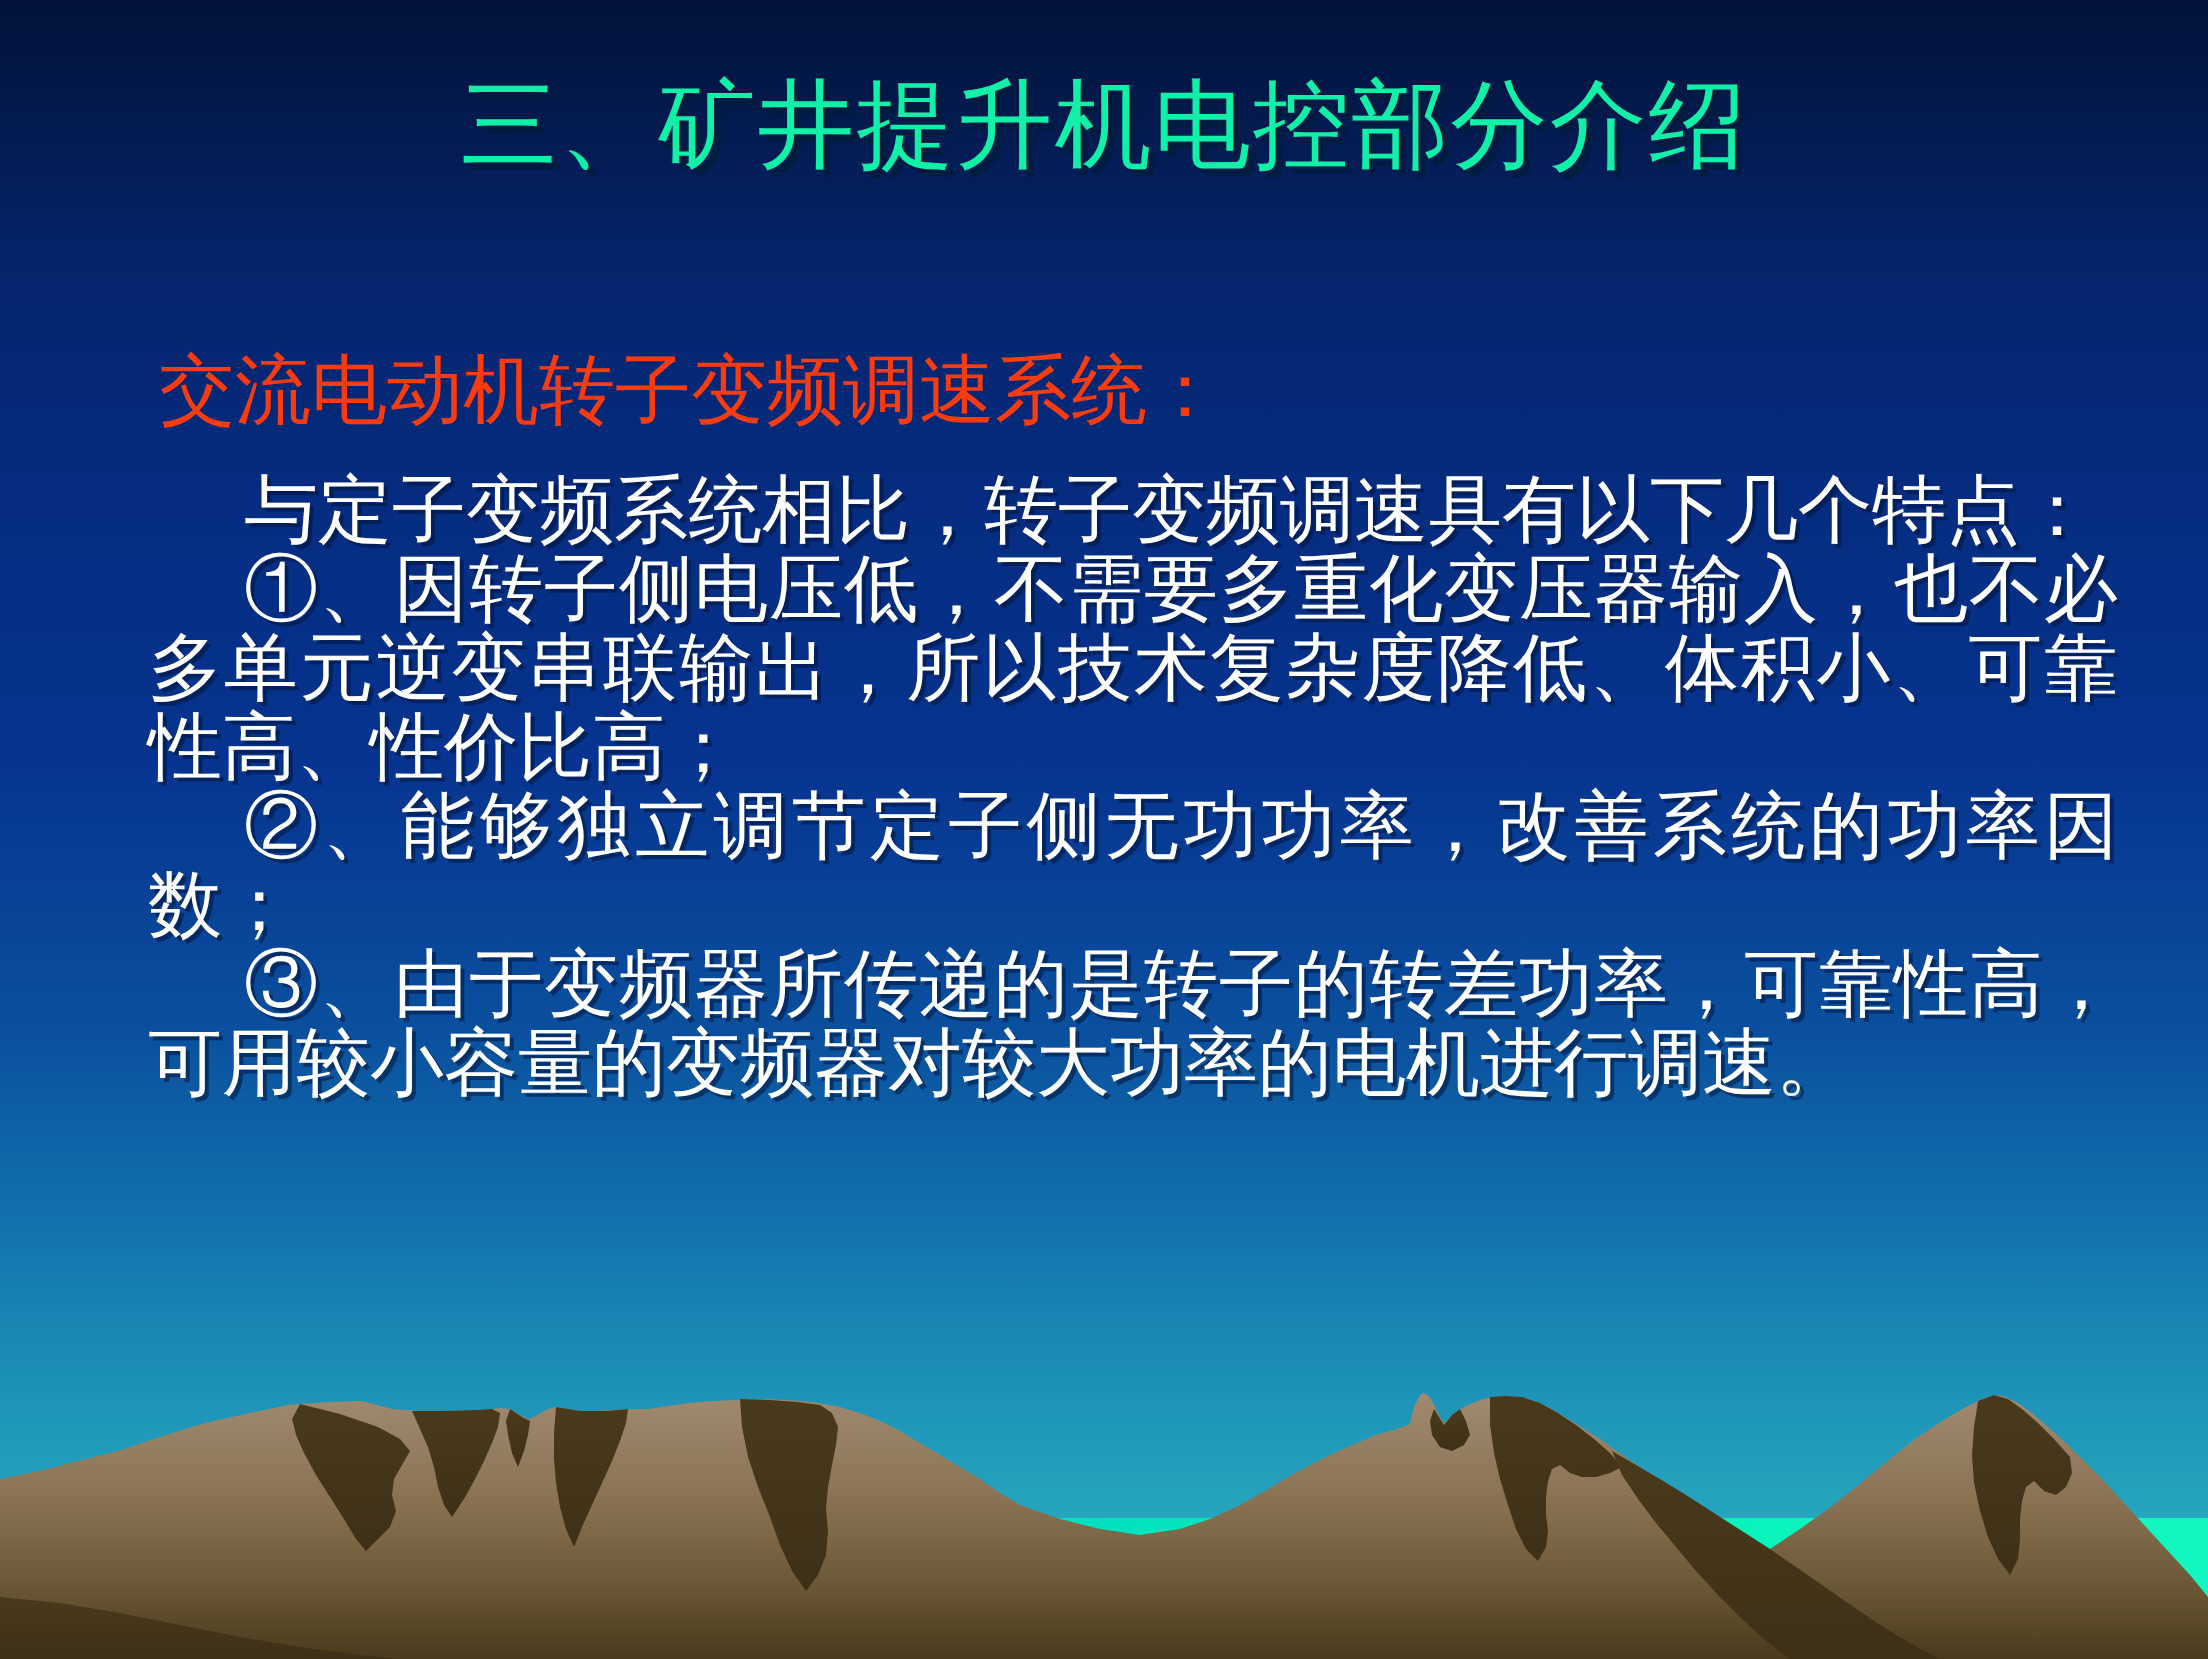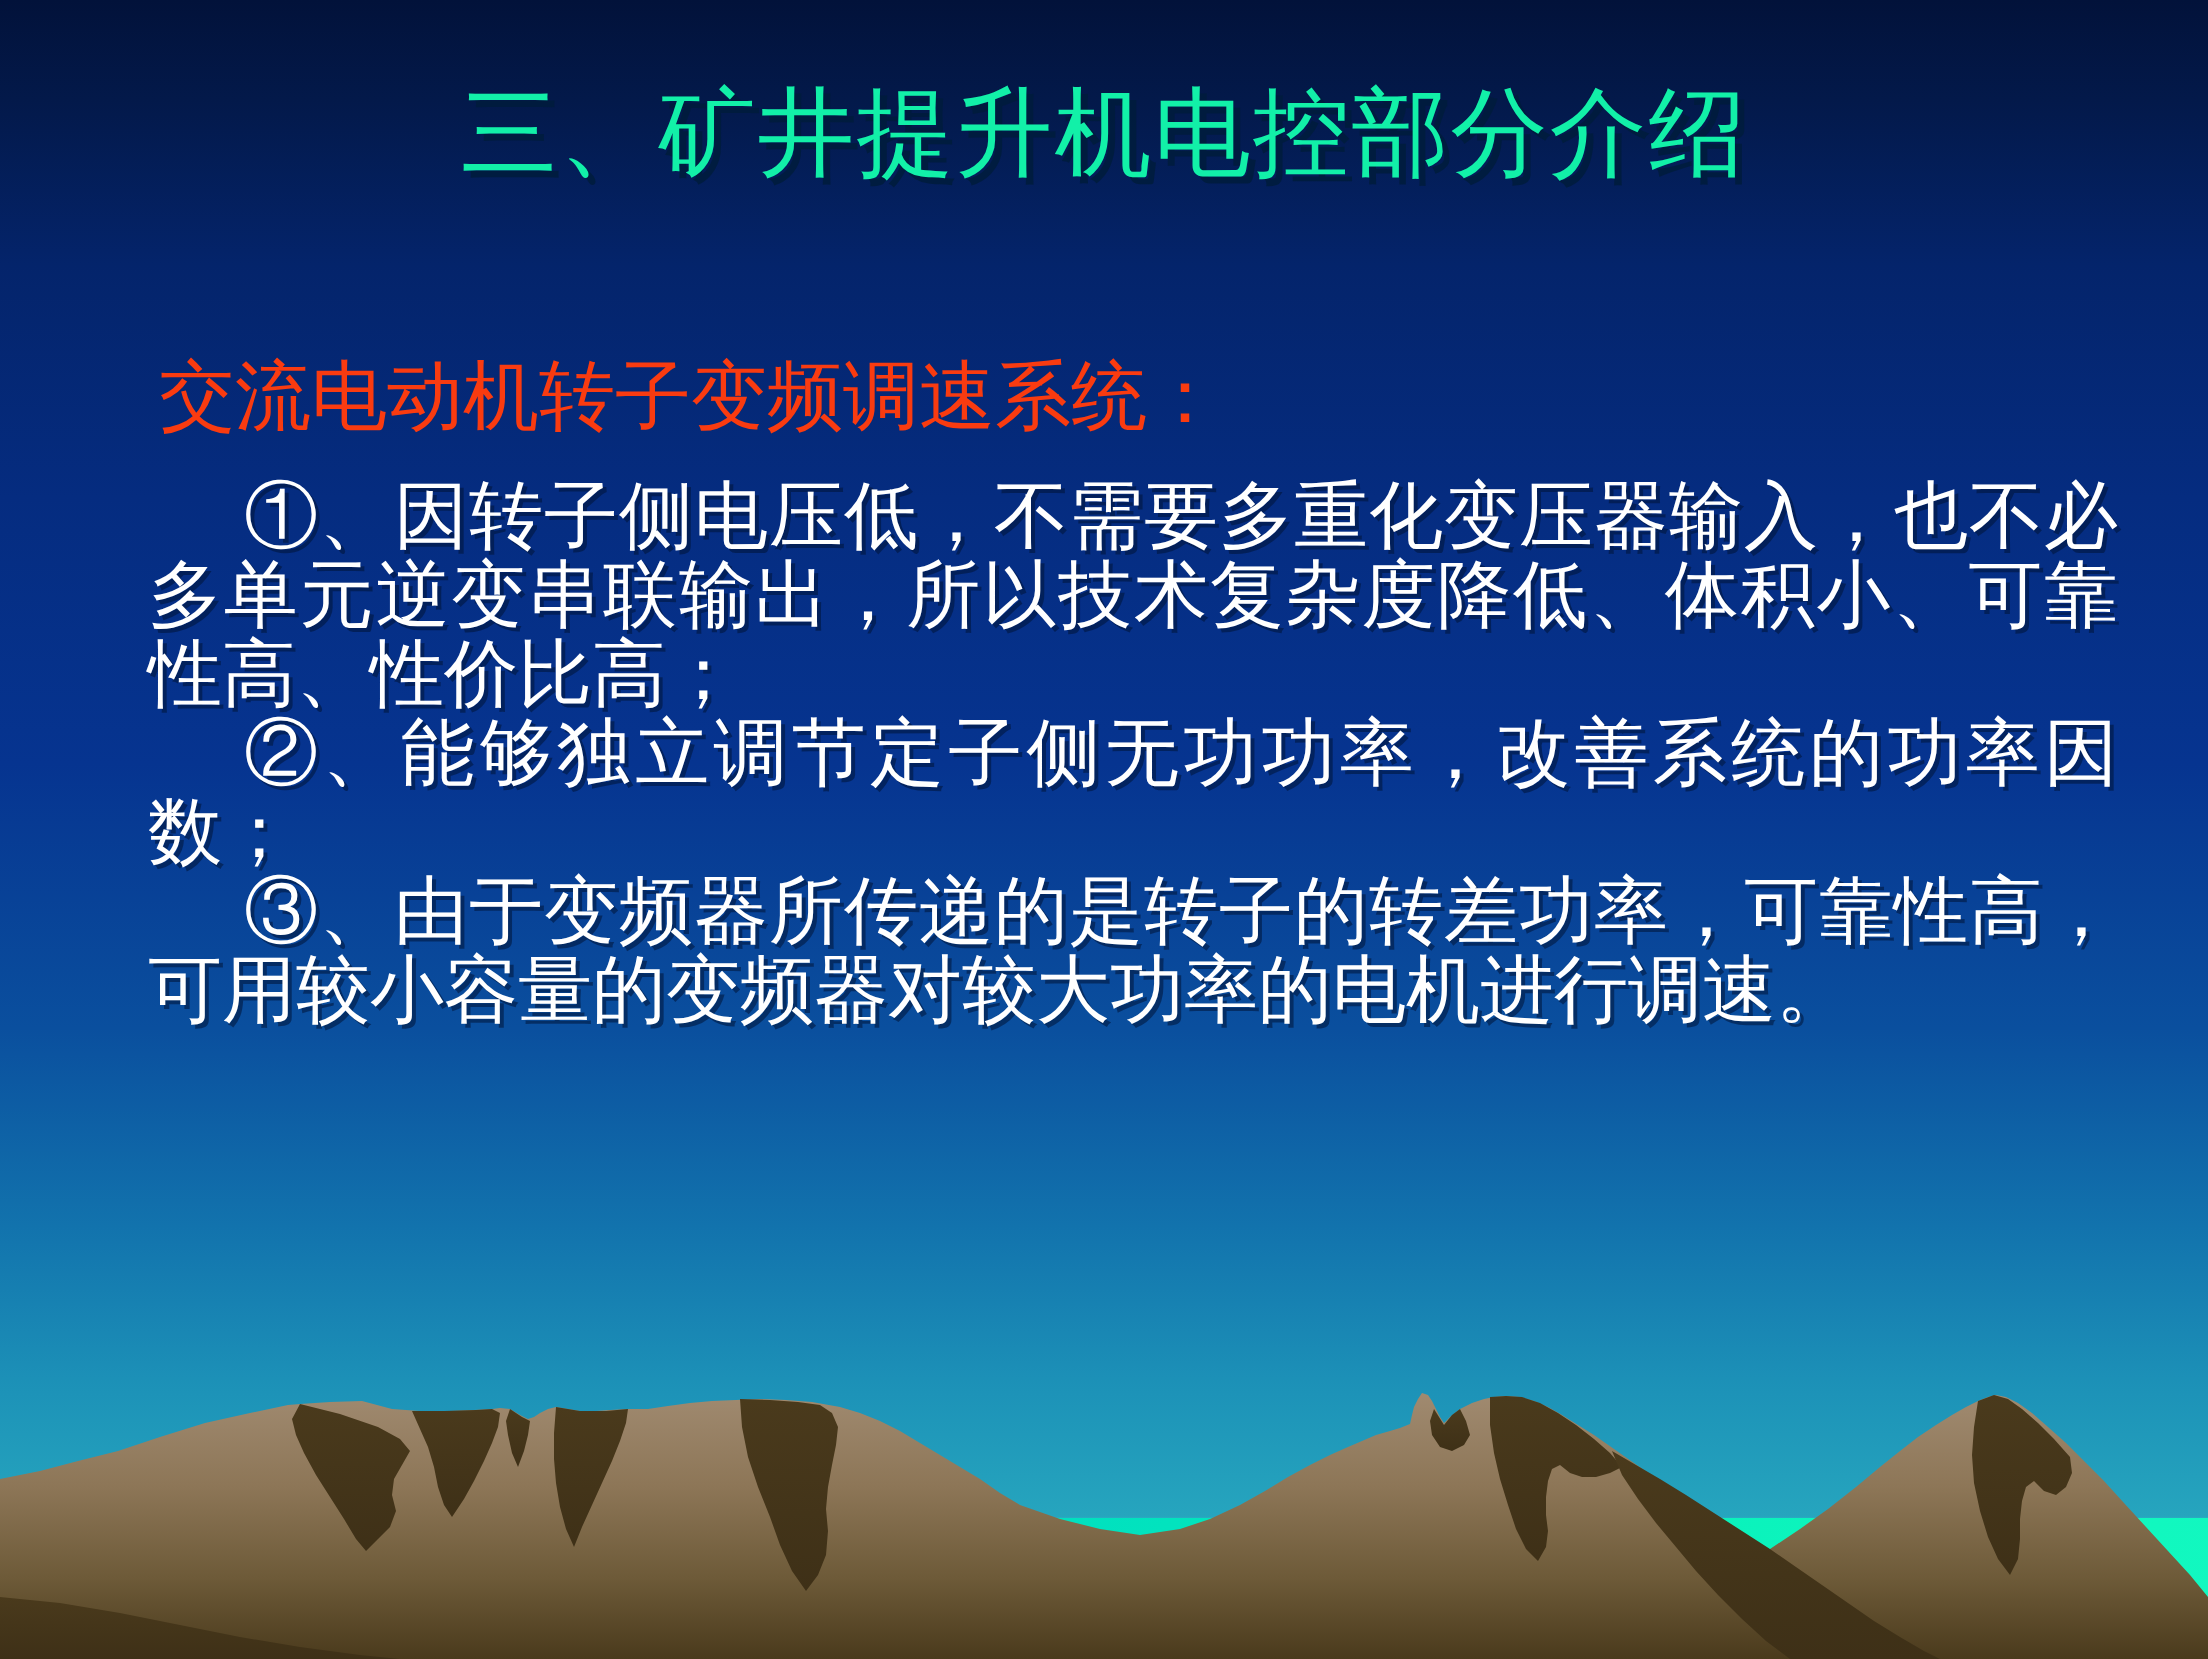--- a/index.html
+++ b/index.html
@@ -5,21 +5,21 @@
   html, body {
     margin: 0;
     padding: 0;
     background: #000;
   }
   #slide {
     position: relative;
     width: 2208px;
     height: 1659px;
     overflow: hidden;
-    font-family: Liberation Sans, sans-serif;
+    font-family: Liberation Mono, monospace;
     background: linear-gradient(
       to bottom,
       #02123a 0%,
       #03194a 6%,
       #04246b 16%,
       #052c80 30%,
       #063490 46%,
       #0a4f9e 62%,
       #1273ad 74%,
       #1d93b8 84%,
@@ -190,18 +190,19 @@
       <path d="M0,228 L60,234 L120,244 L180,256 L240,268
                L300,278 L360,286 L400,290 L0,290 Z"></path>
     </g>
   </svg>
 
   <div id="title">三、矿井提升机电控部分介绍</div>
 
   <div id="subtitle">交流电动机转子变频调速系统：</div>
 
   <div id="body">
+    <p>与定子变频系统相比，转子变频调速具有以下几个特点：</p>
     <p>①、因转子侧电压低，不需要多重化变压器输入，也不必多单元逆变串联输出，所以技术复杂度降低、体积小、可靠性高、性价比高；</p>
     <p>②、能够独立调节定子侧无功功率，改善系统的功率因数；</p>
     <p>③、由于变频器所传递的是转子的转差功率，可靠性高，可用较小容量的变频器对较大功率的电机进行调速。</p>
   </div>
 
 </div>
 
 </body></html>

